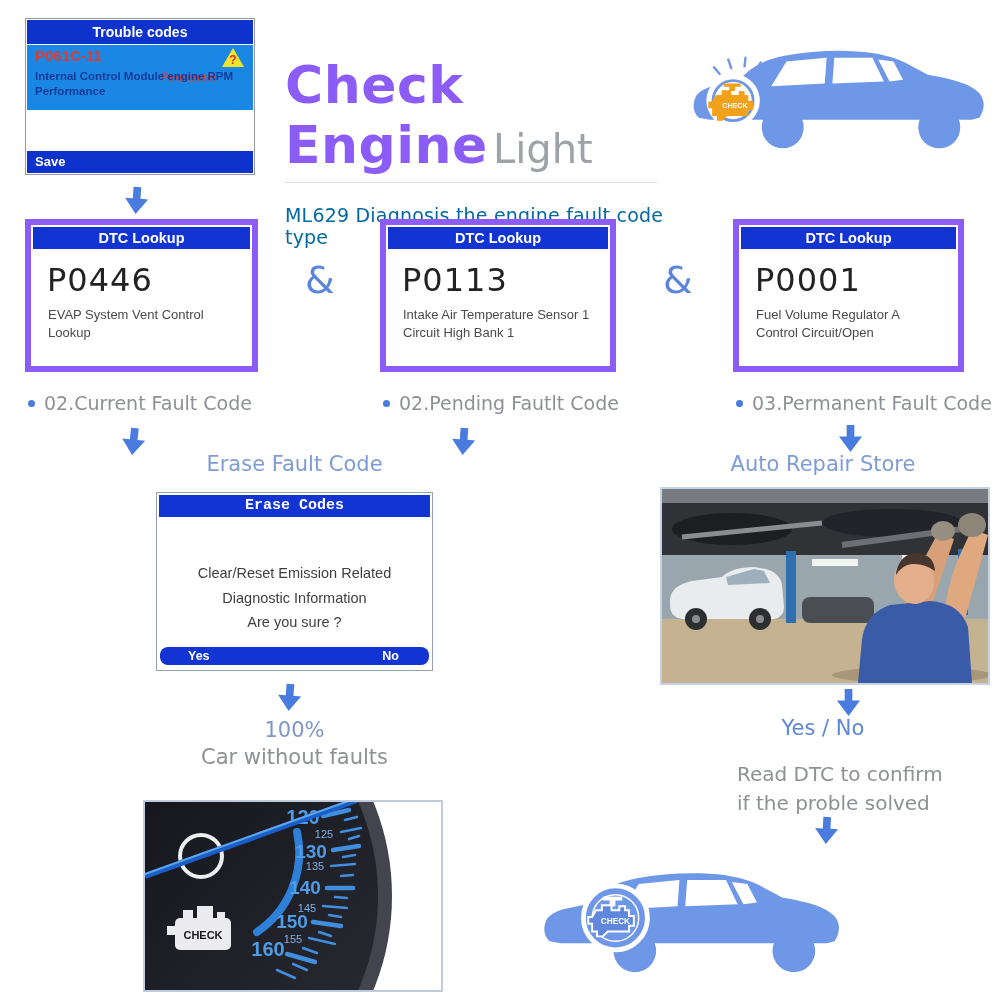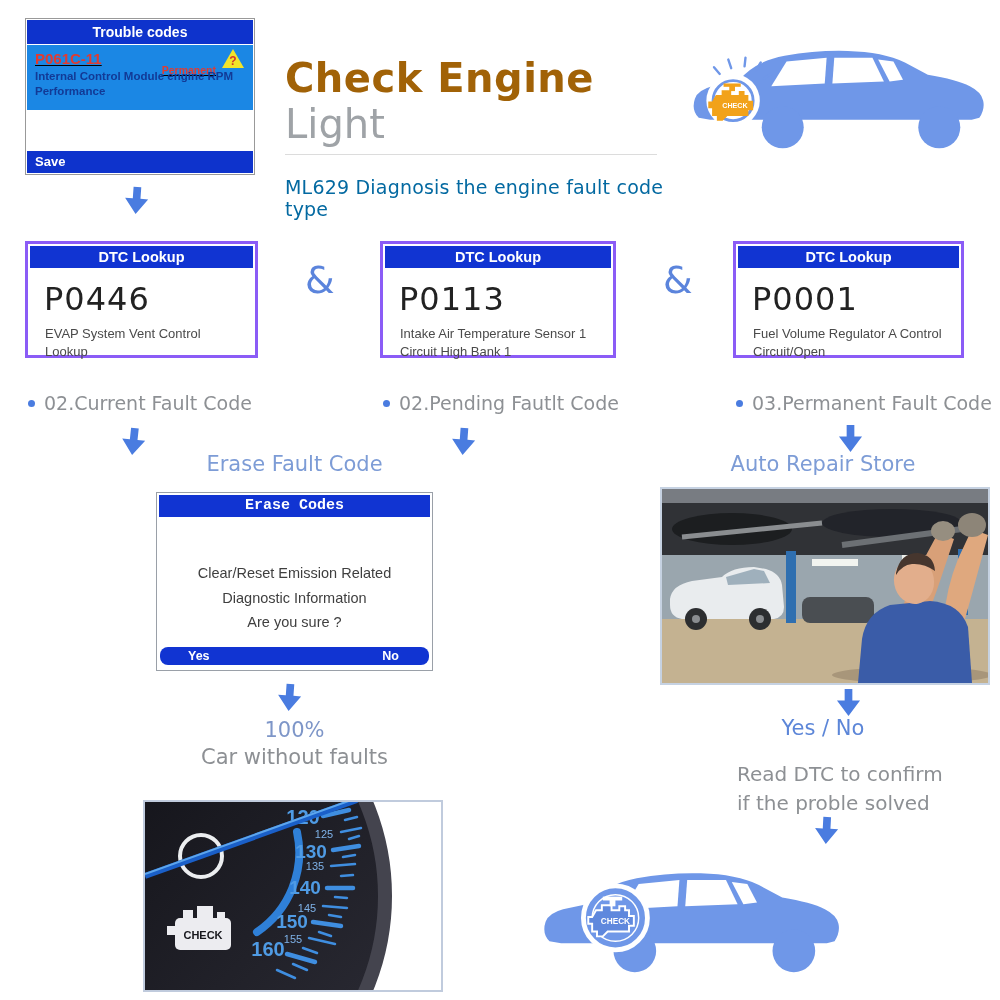--- a/index.html
+++ b/index.html
@@ -8,36 +8,36 @@
   .abs{position:absolute;}
 
   
   .screen{position:absolute;background:#fff;box-sizing:border-box;border:1px solid #999;
           font-family:"Liberation Sans",sans-serif;}
   .scr-hdr{background:#0e33cc;color:#fff;font-weight:bold;text-align:center;}
 
   .trouble{left:25px;top:18px;width:230px;height:157px;}
   .trouble .scr-hdr{height:24px;line-height:24px;font-size:14px;margin:1px;}
   .trouble .hl{background:#1b87e4;height:63px;padding:2px 8px 0 8px;margin:0 1px;}
-  .code-row{display:flex;align-items:center;height:22px;text-decoration:underline;}
+  .code-row{display:flex;height:22px;}
   .code-red{color:#e23b30;font-weight:bold;font-size:15px;flex:1;}
   .status-red{color:#e23b30;font-weight:bold;font-size:10.5px;margin-right:5px;margin-top:24px;}
   .fault-desc{color:#123a96;font-size:11.5px;line-height:1.3;font-weight:bold;}
   .save-bar{position:absolute;left:1px;right:1px;bottom:1px;height:22px;background:#0e33cc;
             color:#fff;font-weight:bold;font-size:13px;line-height:22px;padding-left:8px;}
 
   
   .title-blk{left:285px;top:55px;width:380px;}
-  .t-main{font-size:40px;font-weight:700;color:#a16207;letter-spacing:.5px;}
+  .t-main{font-size:52px;font-weight:700;color:#8b5cf6;letter-spacing:.5px;}
   .t-light{font-size:40px;font-weight:400;color:#9fa3a7;}
   .t-rule{width:372px;height:1px;background:#dcdcdc;margin-top:7px;}
   .t-sub{font-size:19px;color:#0369a1;margin-top:21px;letter-spacing:.2px;}
 
   
-  .dtc{top:241px;height:117px;border:3px solid #8b5cf6;}
+  .dtc{top:219px;height:153px;border:6px solid #8b5cf6;}
   .dtc .scr-hdr{height:22px;line-height:22px;font-size:14.5px;background:#1134d2;margin:2px 2px 0 2px;}
   .dtc-code{font-family:"DejaVu Sans",sans-serif;font-size:32px;font-weight:400;color:#222;
             margin:12px 0 7px 16px;letter-spacing:1px;}
   .dtc-desc{font-size:13px;line-height:1.4;color:#4a4a4a;margin:0 14px 0 17px;}
 
   .amp{position:absolute;font-size:38px;color:#5b84dc;font-family:"DejaVu Sans",sans-serif;}
 
   .bullet{position:absolute;top:392px;display:flex;align-items:center;font-size:19px;color:#8d9094;}
   .bullet .dot{width:7px;height:7px;border-radius:50%;background:#4a7ce0;margin-right:9px;flex:none;}
 

